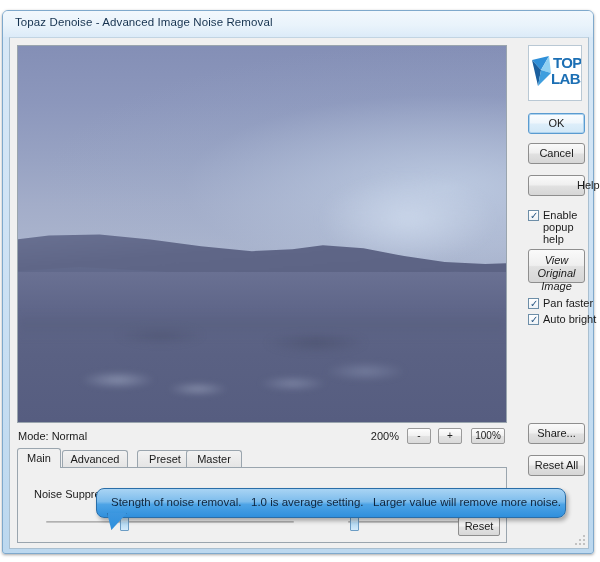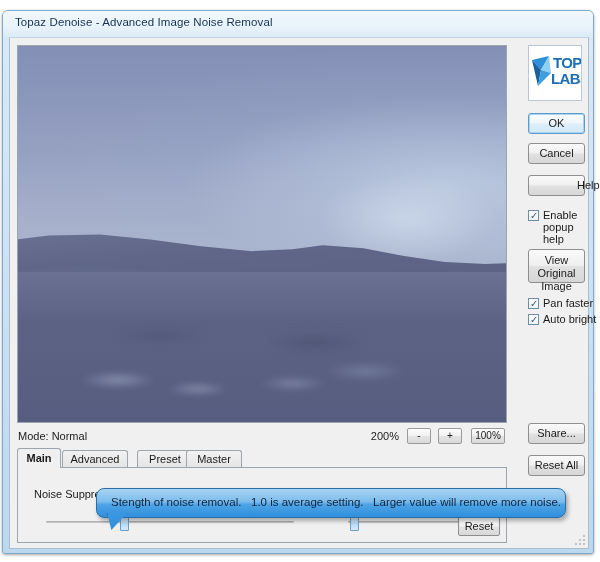--- a/index.html
+++ b/index.html
@@ -198,21 +198,20 @@
     line-height: 16px;
     cursor: default;
   }
   .tab.active {
     top: 0;
     height: 20px;
     line-height: 19px;
     background: #f0f0f0;
     border-color: #9aa5ae;
     z-index: 3;
-    font-weight: bold;
   }
   #tab-panel {
     position: absolute;
     left: 7px;
     top: 429px;
     width: 490px;
     height: 76px;
     box-sizing: border-box;
     background: #f0f0f0;
     border: 1px solid #9aa5ae;
@@ -345,20 +344,21 @@
     box-shadow: 0 0 0 1px #aed3ee inset;
     background: linear-gradient(180deg, #fbfdff 0%, #eef6fc 48%, #ddeefa 52%, #d2e8f7 100%);
   }
   #cancel-button { top: 98px; height: 21px; line-height: 19px; }
   #help-button { top: 130px; height: 21px; line-height: 19px; padding-left: 48px; }
   #view-original-button {
     top: 204px; height: 34px;
     line-height: 13px;
     padding-top: 4px;
     white-space: pre-line;
+    font-style: italic;
   }
   #share-button { top: 378px; height: 21px; line-height: 19px; }
   #reset-all-button { top: 410px; height: 21px; line-height: 19px; }
 
   .cbrow {
     position: absolute;
     left: 13px;
     font-size: 11px;
     color: #1a1a1a;
     cursor: default;

